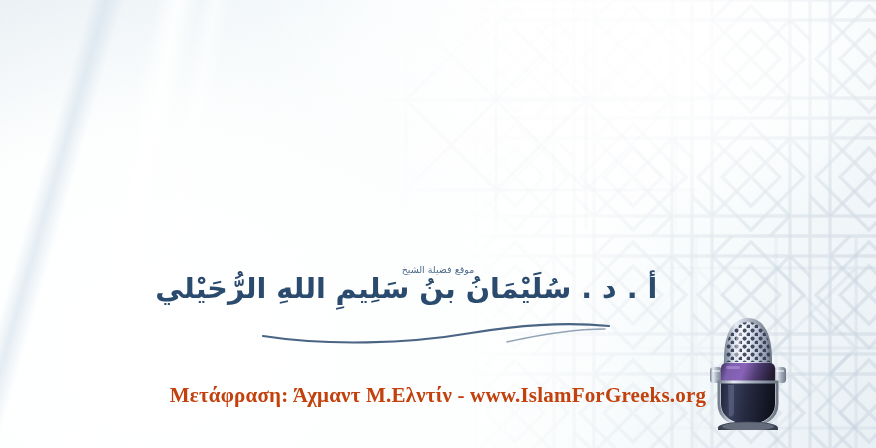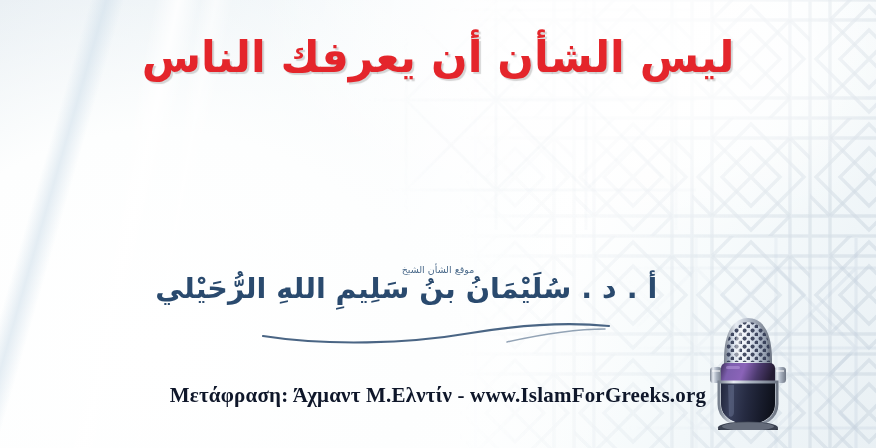--- a/index.html
+++ b/index.html
@@ -168,21 +168,21 @@
 
   
   .credit{
     position:absolute;
     left:50%;
     transform:translateX(-50%);
     top:383px;
     font-family:"Liberation Serif", "DejaVu Serif", serif;
     font-weight:bold;
     font-size:21px;
-    color:#0f172a;
+    color:#c2410c;
     white-space:nowrap;
     letter-spacing:.2px;
   }
 
   
   .mic{
     position:absolute;
     right:82px;
     top:312px;
     width:92px;
@@ -229,28 +229,27 @@
       <path d="M110 30 L30 110 L110 190 M190 30 L110 110 L190 190 M270 30 L190 110 L270 190"></path>
     </g>
   </svg>
 
   <div class="bg-streaks"></div>
   <div class="bg-glow"></div>
 
   <div class="content">
 
     <div class="arabic-block">
-      <div class="arabic-line">ليس الشأن أن يعرفك الناس</div>
     </div>
 
 
   </div>
 
   <div class="sig">
-    <div class="sig-top">موقع الشأن الشيخ</div>
+    <div class="sig-top">موقع فضيلة الشيخ</div>
     <div class="sig-main">أ . د . سُلَيْمَانُ بنُ سَلِيمِ اللهِ الرُّحَيْلي</div>
     <svg class="sig-swash" viewBox="0 0 360 26" aria-hidden="true">
       <path d="M6 16 C 70 26, 150 24, 214 13 C 262 5, 310 2, 352 6" fill="none" stroke="#2a4a6e" stroke-width="2.2" stroke-linecap="round" opacity=".85"></path>
       <path d="M250 22 C 286 14, 318 9, 348 9" fill="none" stroke="#2a4a6e" stroke-width="1.5" stroke-linecap="round" opacity=".5"></path>
     </svg>
   </div>
 
   <div class="credit">Μετάφραση: Άχμαντ Μ.Ελντίν - www.IslamForGreeks.org</div>
 
   <svg class="mic" viewBox="0 0 92 118" aria-hidden="true">

